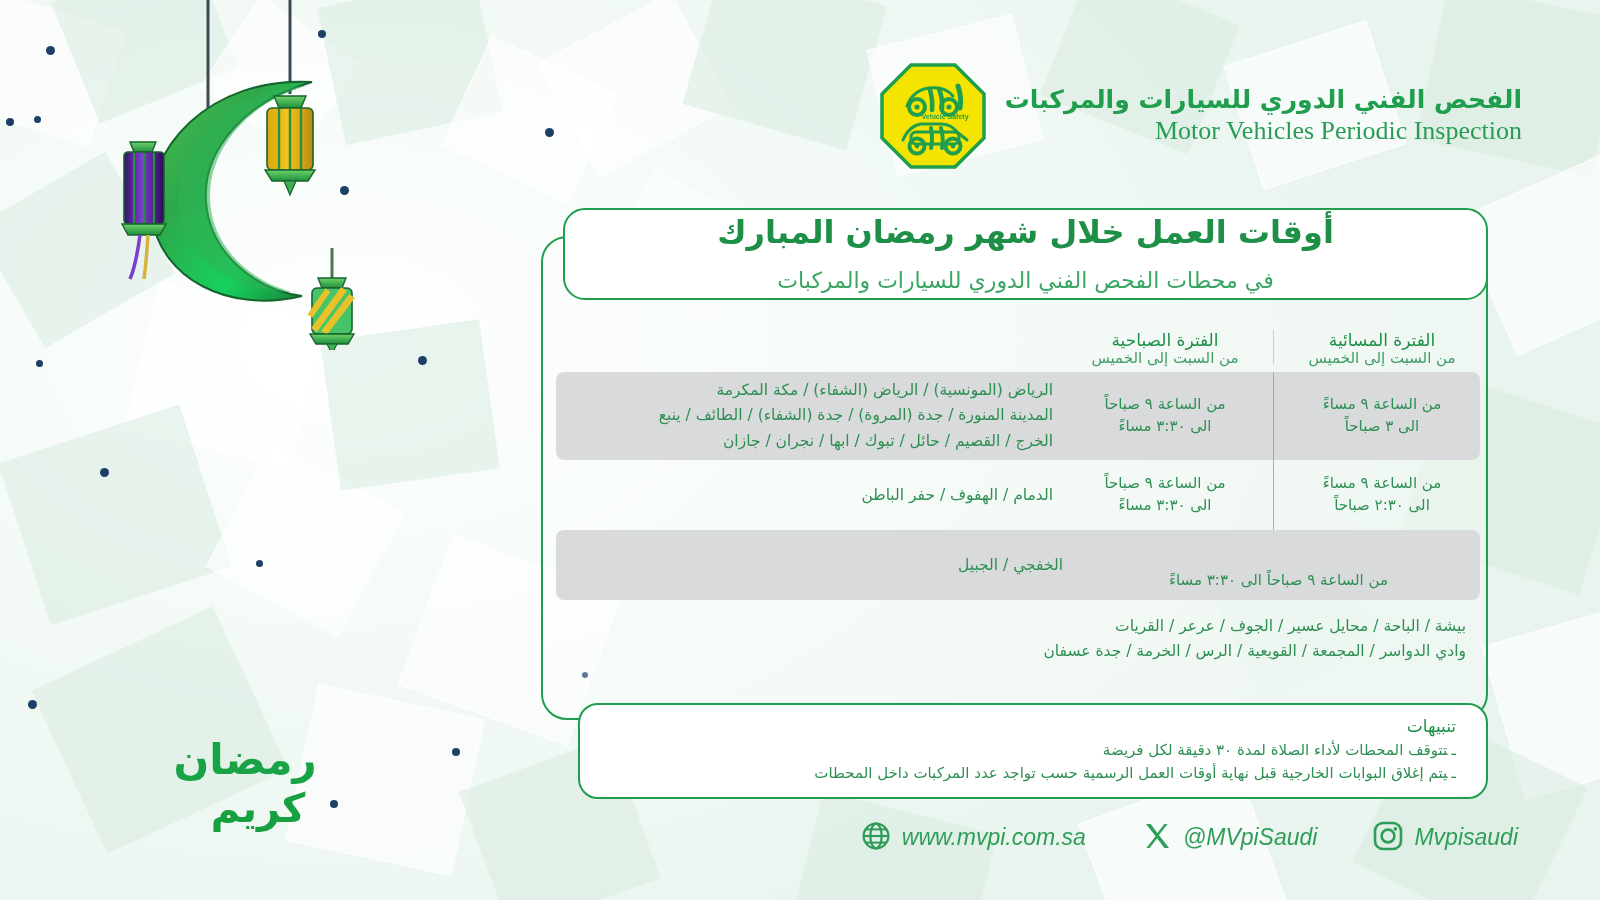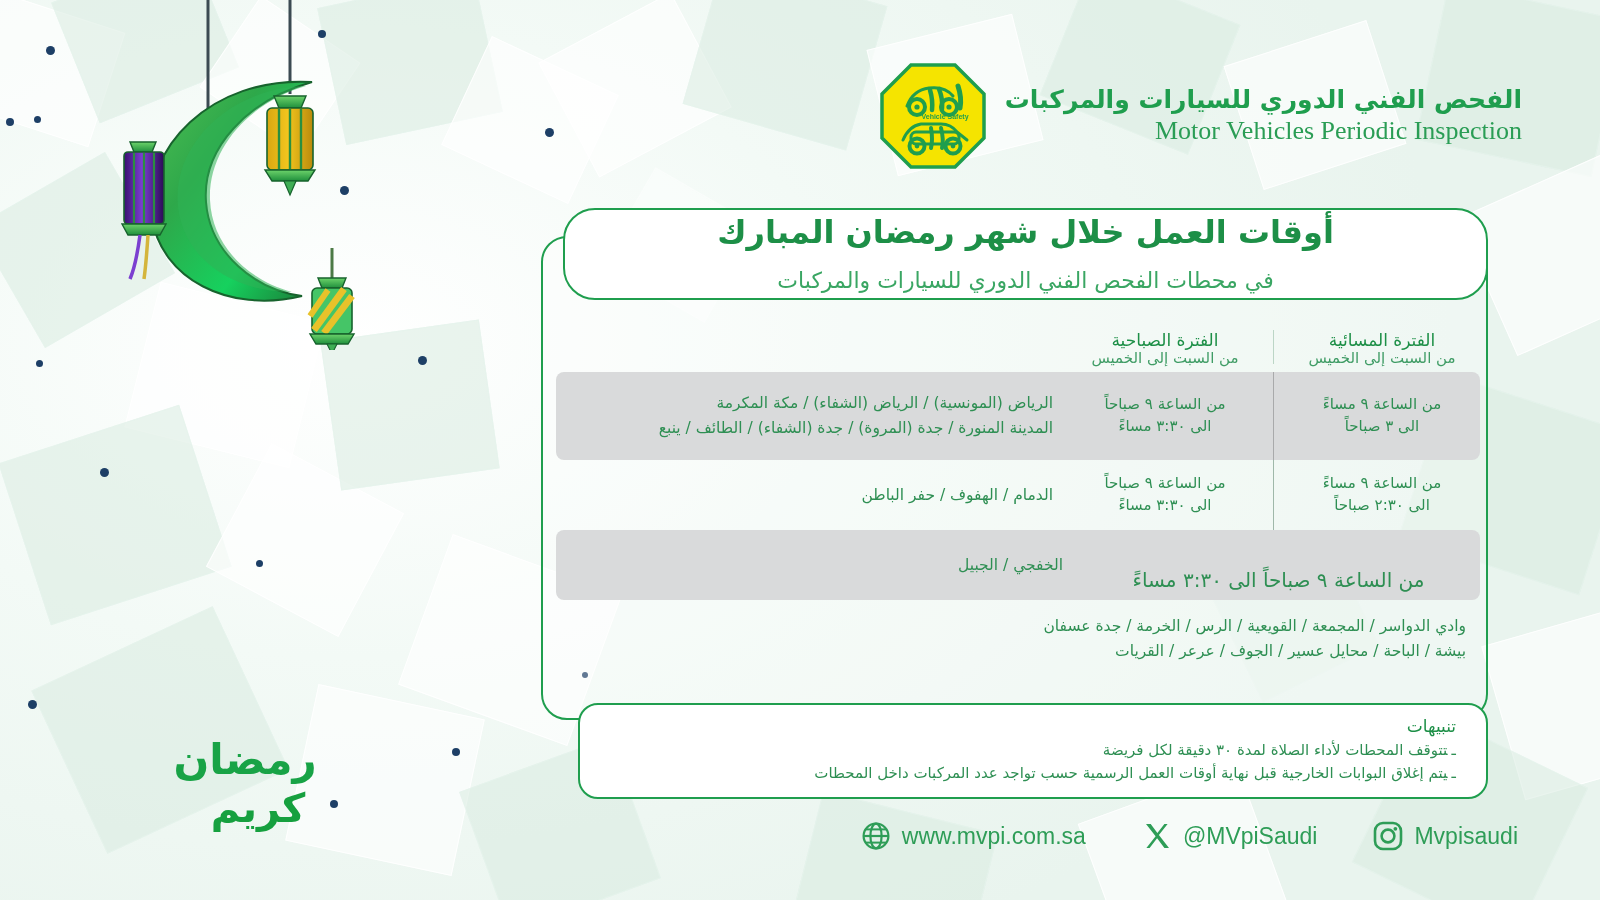--- a/index.html
+++ b/index.html
@@ -83,21 +83,21 @@
 
   
   .title-pill {
     position: absolute;
     left: 563px;
     top: 208px;
     width: 925px;
     height: 92px;
     background: #ffffff;
     border: 2px solid #1f9e4e;
-    border-radius: 32px;
+    border-radius: 22px;
     display: flex;
     flex-direction: column;
     align-items: center;
     justify-content: center;
     gap: 18px;
   }
   .title-main {
     font-size: 32px;
     font-weight: bold;
     color: #1d8f47;
@@ -169,21 +169,21 @@
   .cell-div {
     width: 1px;
     background: #9fb8a9;
     margin: 0 10px;
     align-self: stretch;
   }
   .row.shaded .cell-div { background: #a9aaab; }
   .cell-merged {
     width: 403px;
     text-align: center;
-    font-size: 20px;
+    font-size: 15px;
     color: #2e8f53;
     line-height: 1.45;
     padding: 0 6px;
     margin-top: 31px;
   }
   .cell-cities {
     flex: 1;
     text-align: right;
     font-size: 15.5px;
     color: #2e8f53;
@@ -229,22 +229,23 @@
     height: 48px;
     display: flex;
     flex-direction: row-reverse;
     align-items: center;
     justify-content: flex-start;
     gap: 56px;
     direction: ltr;
   }
   .social-item {
     display: flex;
-    align-items: center;
+    align-items: flex-end;
     gap: 11px;
+    font-style: italic;
   }
   .social-label {
     font-size: 23px;
     color: #2e9d57;
     font-family: "Liberation Sans", sans-serif;
     white-space: nowrap;
   }
   .social-ic { width: 30px; height: 30px; flex: 0 0 30px; }
 
   
@@ -443,20 +444,21 @@
         <div>الى ٣ صباحاً</div>
       </div>
       <div class="cell-div"></div>
       <div class="cell-morn">
         <div>من الساعة ٩ صباحاً</div>
         <div>الى ٣:٣٠ مساءً</div>
       </div>
       <div class="cell-cities">
         <div>الرياض (المونسية) / الرياض (الشفاء) / مكة المكرمة</div>
         <div>المدينة المنورة / جدة (المروة) / جدة (الشفاء)  / الطائف / ينبع</div>
+        <div>الخرج / القصيم / حائل / تبوك / ابها / نجران / جازان</div>
       </div>
     </div>
 
     <div class="row r2">
       <div class="cell-eve">
         <div>من الساعة ٩ مساءً</div>
         <div>الى ٢:٣٠ صباحاً</div>
       </div>
       <div class="cell-div"></div>
       <div class="cell-morn">
@@ -470,22 +472,22 @@
 
     <div class="row shaded r3">
       <div class="cell-merged">من الساعة ٩ صباحاً الى ٣:٣٠ مساءً</div>
       <div class="cell-cities single">
         <div>الخفجي / الجبيل</div>
       </div>
     </div>
 
     <div class="row r4">
       <div class="cell-cities">
+        <div>بيشة / الباحة / محايل عسير / الجوف / عرعر / القريات</div>
         <div>وادي الدواسر / المجمعة / القويعية / الرس / الخرمة / جدة عسفان</div>
-        <div>بيشة / الباحة / محايل عسير / الجوف / عرعر / القريات</div>
       </div>
     </div>
   </div>
 
   <div class="notes">
     <div class="notes-title">تنبيهات</div>
     <div class="note-line">
       <span class="note-dash">ـ</span><span>تتوقف المحطات لأداء الصلاة لمدة ٣٠ دقيقة لكل فريضة</span>
     </div>
     <div class="note-line">

